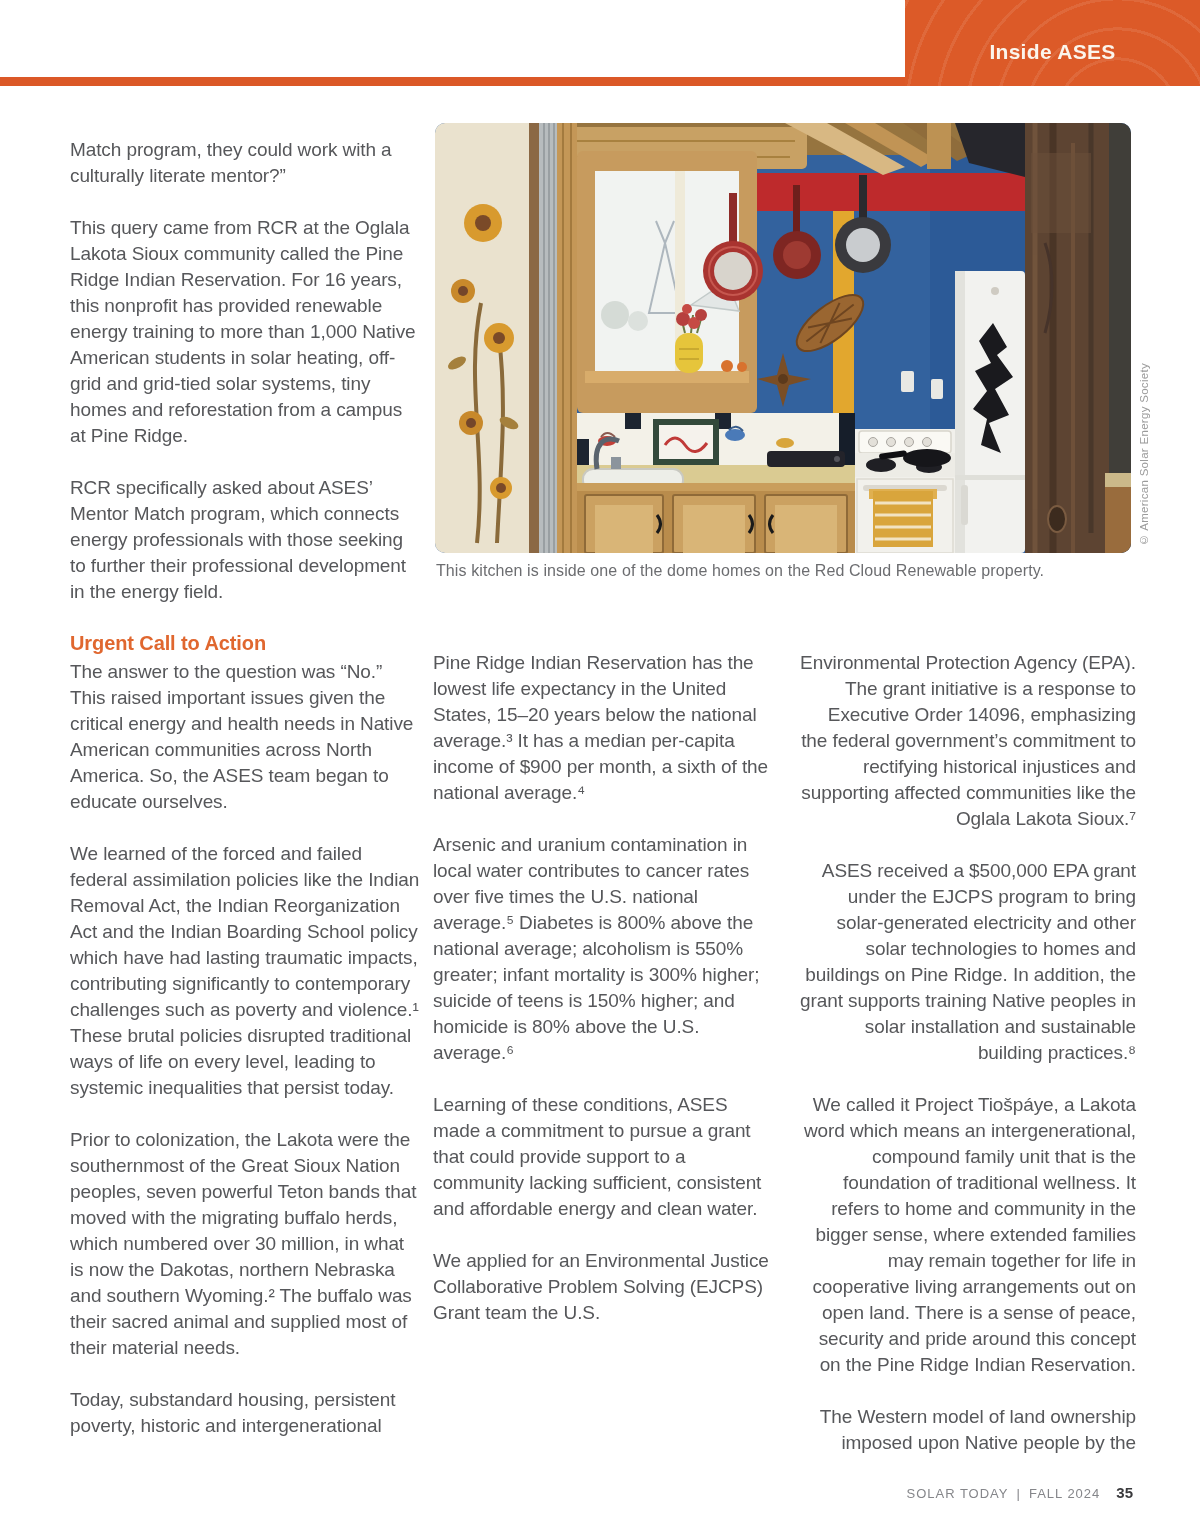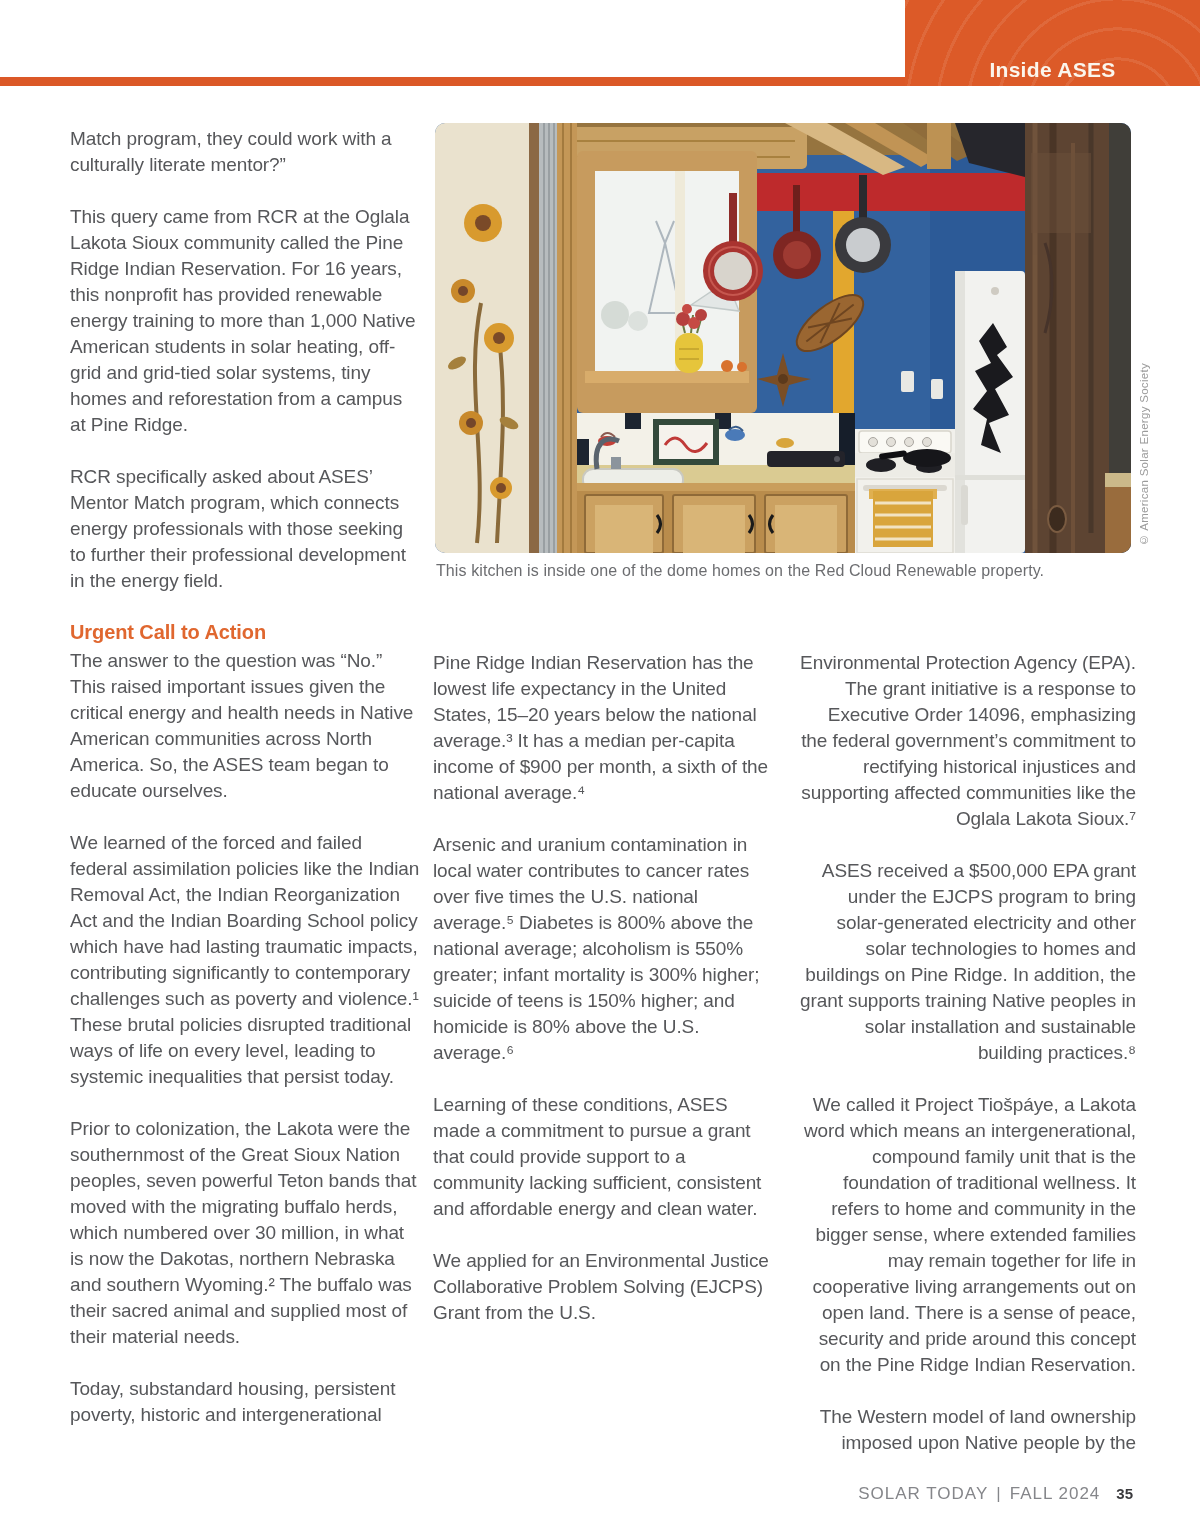--- a/index.html
+++ b/index.html
@@ -7,50 +7,50 @@
     position:relative;width:1200px;height:1535px;background:#ffffff;overflow:hidden;
     font-family:"Liberation Sans",sans-serif;
   }
   
   .topbar{position:absolute;left:0;top:77px;width:100%;height:9px;background:#DB5827;}
   .banner{
     position:absolute;right:0;top:0;width:295px;height:86px;box-sizing:border-box;
     background:
       repeating-radial-gradient(circle at 72% 140%, rgba(255,255,255,0.09) 0 3px, rgba(255,255,255,0) 3px 30px),
       #DC5A28;
-    display:flex;align-items:flex-end;justify-content:center;padding-bottom:4px;
+    display:flex;align-items:flex-end;justify-content:center;padding-bottom:22px;
   }
   .banner-label{color:#FBF5EC;font-size:21px;font-weight:bold;letter-spacing:.3px;}
   
   .photo{
     position:absolute;left:435px;top:123px;width:696px;height:430px;
     border-radius:10px;overflow:hidden;background:#33629E;
   }
   .photo svg{display:block;}
   .photo-credit{
     position:absolute;left:1138px;top:360px;height:186px;
     writing-mode:vertical-rl;transform:rotate(180deg);
     color:#9B9B9B;font-size:11.5px;letter-spacing:.3px;white-space:nowrap;line-height:13px;
   }
   .caption{
     position:absolute;left:436px;top:562px;width:700px;
     font-size:16px;color:#6C6D70;letter-spacing:.1px;
   }
   
   .col{position:absolute;font-size:19px;line-height:26px;color:#56575A;letter-spacing:-0.1px;}
   .col p{margin:0 0 26px 0;}
-  .col-left{left:70px;top:126px;width:352px;}
+  .col-left{left:70px;top:137px;width:352px;}
   .col-mid{left:433px;top:650px;width:346px;}
   .col-right{left:798px;top:650px;width:338px;text-align:right;}
   .section-heading{
     color:#E0672F;font-weight:bold;font-size:20px;line-height:24px;margin:0 0 4px 0;
   }
   
   .footer{position:absolute;right:67px;top:1484px;display:flex;align-items:baseline;}
-  .footer .mag,.footer .sep,.footer .issue{color:#85868A;font-size:17px;letter-spacing:1px;}
+  .footer .mag,.footer .sep,.footer .issue{color:#85868A;font-size:13px;letter-spacing:1px;}
   .footer .sep{margin:0 8px;}
   .footer .pagenum{color:#3A3A3D;font-size:15px;font-weight:bold;margin-left:16px;}
 </style>
 </head>
 <body>
 
 <div class="page">
 
   <div class="topbar"></div>
   <div class="banner">
@@ -257,21 +257,21 @@
         <p>We learned of the forced and failed federal assimilation policies like the Indian Removal Act, the Indian Reorganization Act and the Indian Boarding School policy which have had lasting traumatic impacts, contributing significantly to contemporary challenges such as poverty and violence.¹ These brutal policies disrupted traditional ways of life on every level, leading to systemic inequalities that persist today.</p>
         <p>Prior to colonization, the Lakota were the southernmost of the Great Sioux Nation peoples, seven powerful Teton bands that moved with the migrating buffalo herds, which numbered over 30 million, in what is now the Dakotas, northern Nebraska and southern Wyoming.² The buffalo was their sacred animal and supplied most of their material needs.</p>
         <p>Today, substandard housing, persistent poverty, historic and intergenerational</p>
       </div>
   </div>
 
   <div class="col col-mid">
       <p>Pine Ridge Indian Reservation has the lowest life expectancy in the United States, 15–20 years below the national average.³ It has a median per-capita income of $900 per month, a sixth of the national average.⁴</p>
       <p>Arsenic and uranium contamination in local water contributes to cancer rates over five times the U.S. national average.⁵ Diabetes is 800% above the national average; alcoholism is 550% greater; infant mortality is 300% higher; suicide of teens is 150% higher; and homicide is 80% above the U.S. average.⁶</p>
       <p>Learning of these conditions, ASES made a commitment to pursue a grant that could provide support to a community lacking sufficient, consistent and affordable energy and clean water.</p>
-      <p>We applied for an Environmental Justice Collaborative Problem Solving (EJCPS) Grant from the U.S.</p>
+      <p>We applied for an Environmental Justice Collaborative Problem Solving (EJCPS) Grant team the U.S.</p>
     </div>
 
   <div class="col col-right">
       <p>Environmental Protection Agency (EPA). The grant initiative is a response to Executive Order 14096, emphasizing the federal government’s commitment to rectifying historical injustices and supporting affected communities like the Oglala Lakota Sioux.⁷</p>
       <p>ASES received a $500,000 EPA grant under the EJCPS program to bring solar-generated electricity and other solar technologies to homes and buildings on Pine Ridge. In addition, the grant supports training Native peoples in solar installation and sustainable building practices.⁸</p>
       <p>We called it Project Tiošpáye, a Lakota word which means an intergenerational, compound family unit that is the foundation of traditional wellness. It refers to home and community in the bigger sense, where extended families may remain together for life in cooperative living arrangements out on open land. There is a sense of peace, security and pride around this concept on the Pine Ridge Indian Reservation.</p>
       <p>The Western model of land ownership imposed upon Native people by the</p>
     </div>
 
   <div class="footer">

